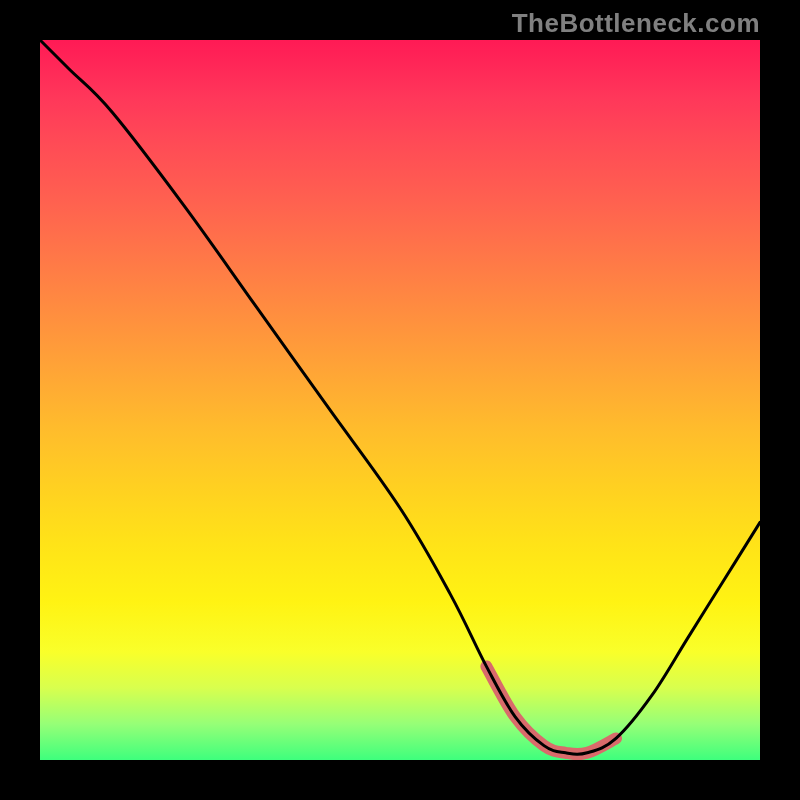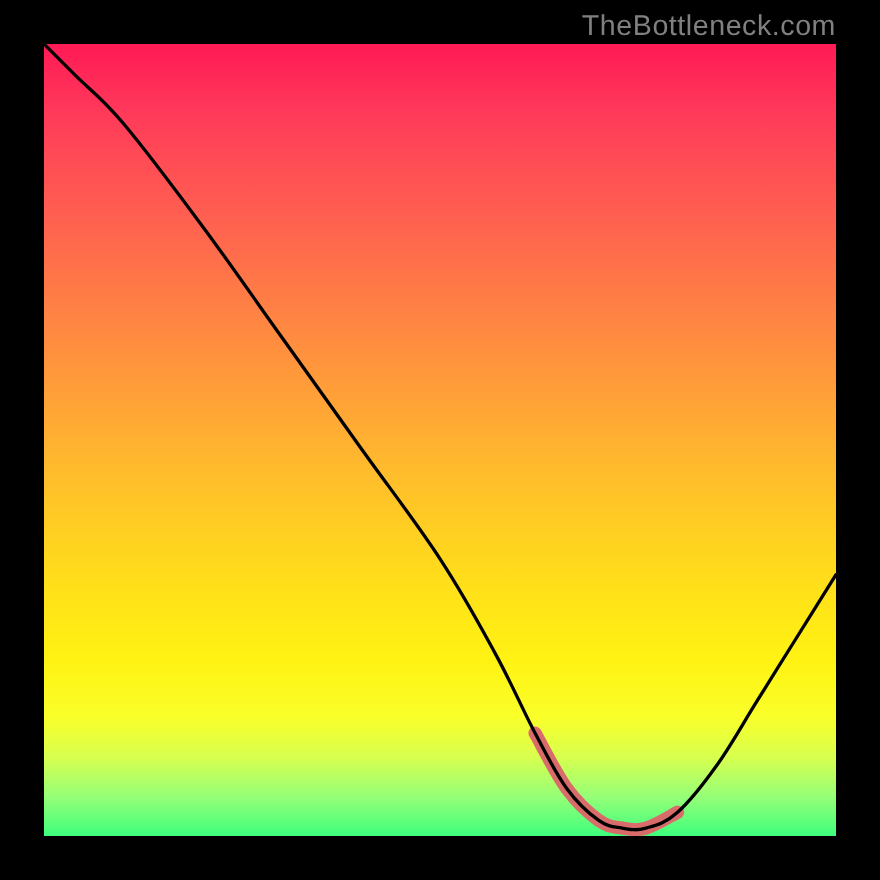--- a/index.html
+++ b/index.html
@@ -42,21 +42,21 @@
       #3eff7d 100%
     );
   }
   .watermark {
     position: absolute;
     top: 8px;
     right: 40px;
     color: #808080;
     font-family: Arial, Helvetica, sans-serif;
     font-size: 26px;
-    font-weight: 400;
+    font-weight: 700;
     letter-spacing: 0.5px;
   }
   svg.curve {
     position: absolute;
     left: 0;
     top: 0;
     width: 720px;
     height: 720px;
   }
 </style>

